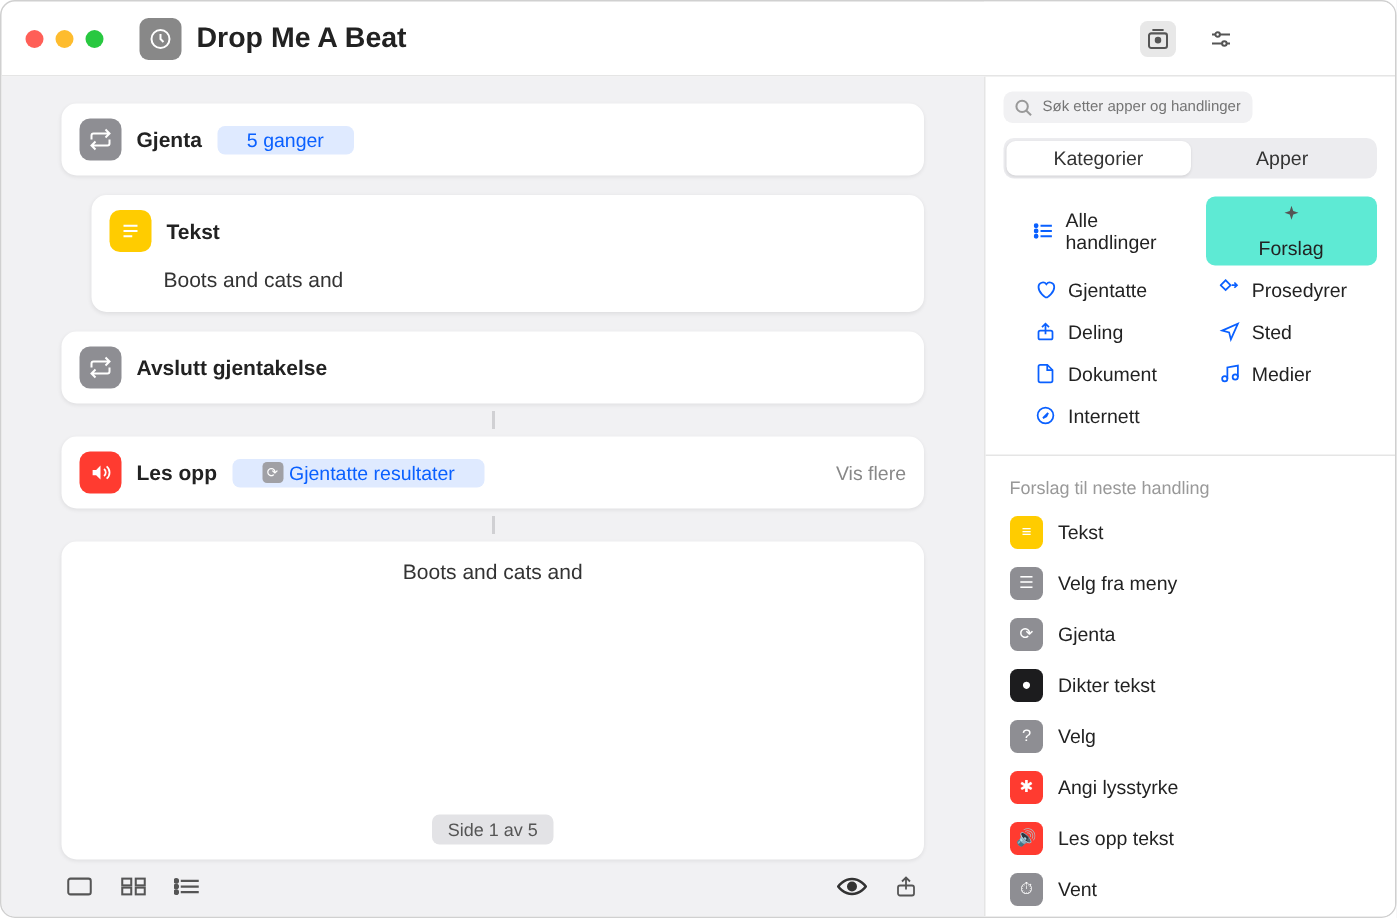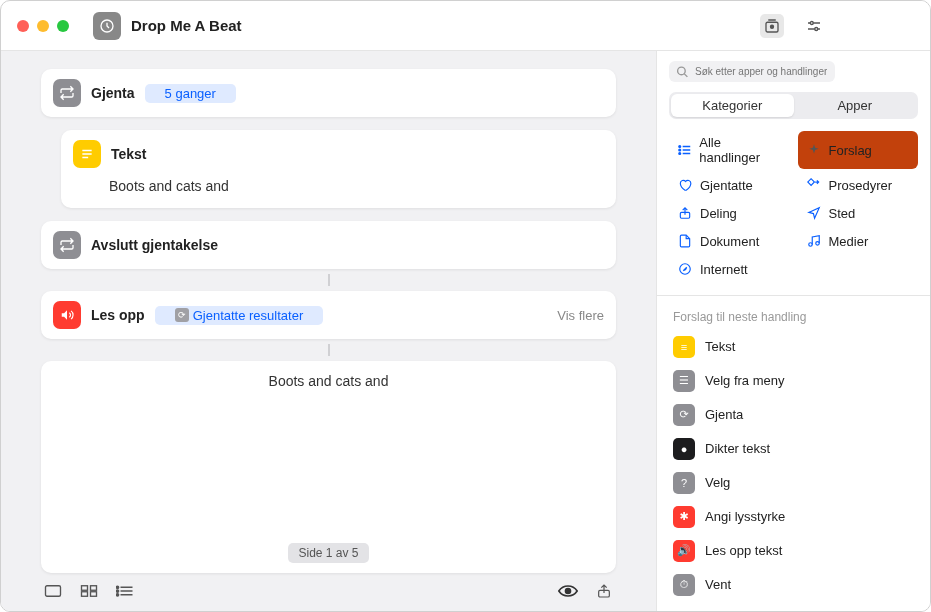--- a/index.html
+++ b/index.html
@@ -4,21 +4,21 @@
 <style>
 * { margin: 0; padding: 0; box-sizing: border-box; font-family: -apple-system, BlinkMacSystemFont, "Segoe UI", Helvetica, Arial, sans-serif; }
 body { background: #fff; width: 931px; height: 612px; overflow: hidden; border: 1px solid #d0d0d0; border-radius: 10px; position: relative; }
 .titlebar { height: 50px; display: flex; align-items: center; padding: 0 16px; border-bottom: 1px solid #e5e5e5; }
 .traffic-lights { display: flex; gap: 8px; margin-right: 24px; }
 .tl { width: 12px; height: 12px; border-radius: 50%; }
 .tl.red { background: #ff5f57; }
 .tl.yellow { background: #febc2e; }
 .tl.green { background: #28c840; }
 .app-icon { width: 28px; height: 28px; border-radius: 6px; background: #888; margin-right: 10px; display: flex; align-items: center; justify-content: center; color: #fff; font-size: 14px; }
-.title { font-weight: 600; font-size: 15px; color: #222; flex: 1; }
+.title { font-weight: 600; font-size: 19px; color: #222; flex: 1; }
 .tb-actions { display: flex; gap: 20px; align-items: center; margin-right: 18px; }
 .tb-icon { width: 22px; height: 22px; display: flex; align-items: center; justify-content: center; color: #555; cursor: pointer; }
 .main-wrap { display: flex; height: calc(100% - 50px); }
 .editor { flex: 1; background: #f1f1f3; padding: 18px 40px 10px 40px; display: flex; flex-direction: column; position: relative; }
 .sidebar { width: 274px; border-left: 1px solid #e5e5e5; display: flex; flex-direction: column; background: #fff; }
 .action-card { background: #fff; border-radius: 10px; box-shadow: 0 1px 3px rgba(0,0,0,0.08); margin-bottom: 13px; }
 .card-row { display: flex; align-items: center; padding: 10px 12px; gap: 10px; }
 .card-icon { width: 28px; height: 28px; border-radius: 7px; display: flex; align-items: center; justify-content: center; font-size: 14px; flex-shrink: 0; }
 .card-icon.gray { background: #8e8e93; color: #fff; }
 .card-icon.yellow { background: #ffcc00; color: #fff; }
@@ -39,23 +39,23 @@
 .sidebar-header { display: flex; align-items: center; justify-content: center; gap: 18px; padding: 0; height: 50px; border-bottom: 1px solid #e5e5e5; position: absolute; top: 0; right: 0; width: 274px; background: #fff; }
 .sb-hicon { width: 24px; height: 24px; display: flex; align-items: center; justify-content: center; color: #555; cursor: pointer; border-radius: 5px; }
 .sb-hicon.active { background: #e8e8e8; }
 .search-row { padding: 10px 12px; display: flex; align-items: center; gap: 6px; }
 .search-input { flex: 1; border: none; background: #f1f1f3; border-radius: 6px; padding: 5px 8px 5px 26px; font-size: 10px; color: #333; outline: none; }
 .search-wrap { position: relative; flex: 1; }
 .search-icon-abs { position: absolute; left: 7px; top: 50%; transform: translateY(-50%); color: #999; }
 .seg-control { display: flex; margin: 0 12px 12px 12px; background: #ececef; border-radius: 7px; padding: 2px; }
 .seg { flex: 1; text-align: center; padding: 4px 0; font-size: 13px; border-radius: 6px; cursor: pointer; color: #333; }
 .seg.active { background: #fff; box-shadow: 0 1px 2px rgba(0,0,0,0.1); font-weight: 500; }
-.cat-grid { display: grid; grid-template-columns: 1fr 1fr; gap: 4px 8px; padding: 0 12px 14px 12px; }
+.cat-grid { display: grid; grid-template-columns: 1fr 1fr; gap: 4px 8px; padding: 0 12px 14px 24px; }
 .cat-item { display: flex; align-items: center; gap: 7px; font-size: 13px; color: #222; padding: 4px 8px; border-radius: 6px; cursor: pointer; }
-.cat-item.selected { background: #c2410c; }
+.cat-item.selected { background: #5eead4; flex-direction: column; }
 .cat-ico { width: 16px; height: 16px; display: flex; align-items: center; justify-content: center; font-size: 13px; }
 .sugg-header { font-size: 12px; color: #999; padding: 6px 16px; }
 .sugg-list { display: flex; flex-direction: column; padding: 0 10px; overflow-y: auto; }
 .sugg-item { display: flex; align-items: center; gap: 10px; padding: 6px 6px; font-size: 13px; color: #222; border-radius: 6px; cursor: pointer; }
 .sugg-icon { width: 22px; height: 22px; border-radius: 5px; display: flex; align-items: center; justify-content: center; font-size: 11px; color: #fff; flex-shrink: 0; }
 .divider { height: 1px; background: #e5e5e5; margin: 0 0 8px 0; }
 .connector { width: 2px; height: 12px; background: #d0d0d3; margin: -8px auto 5px auto; }
 
 svg { display: block; }
 </style>

